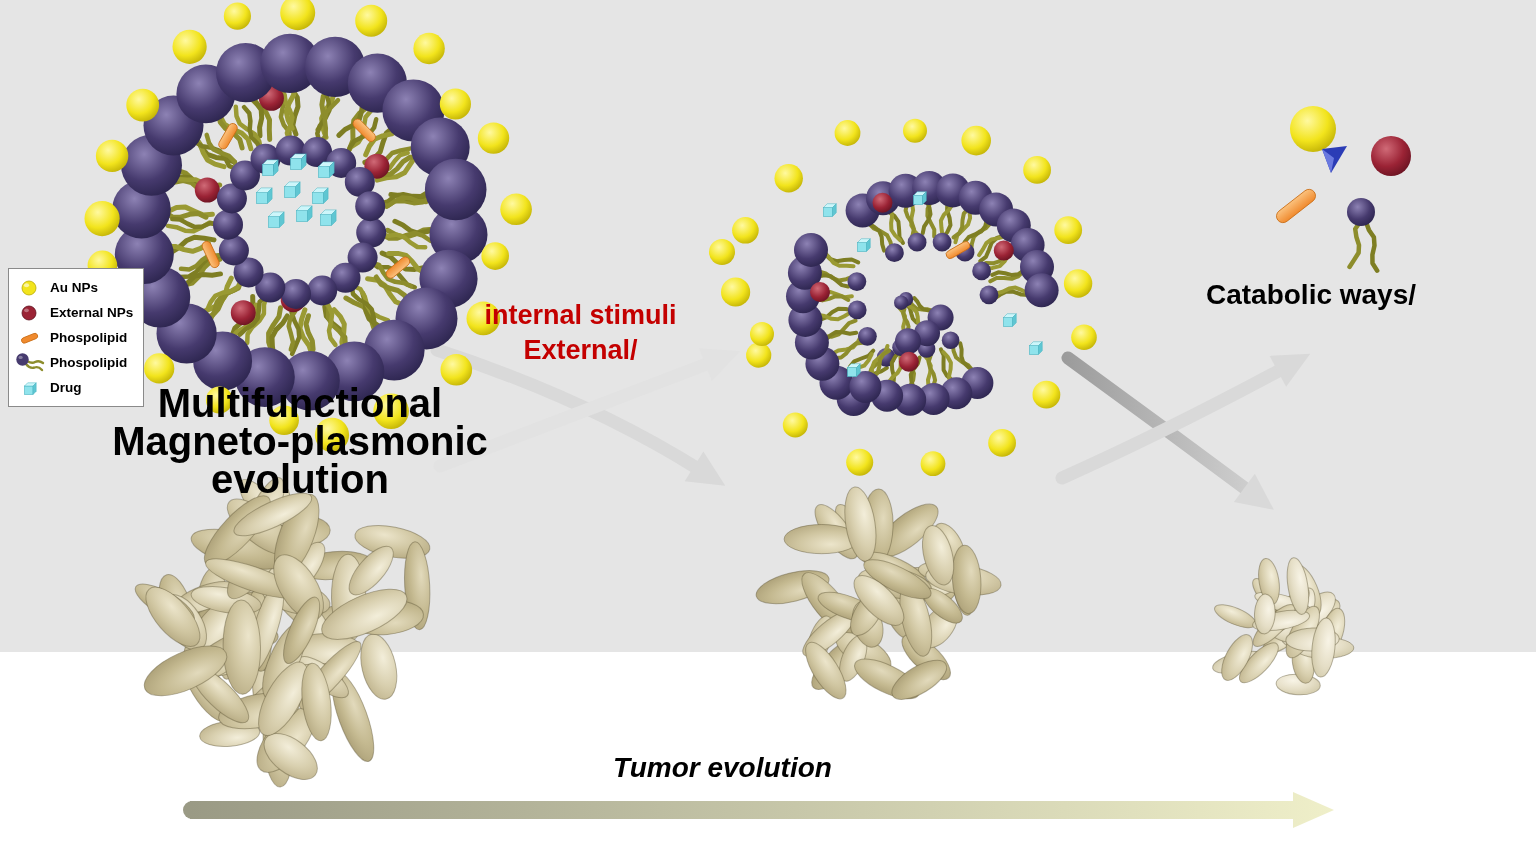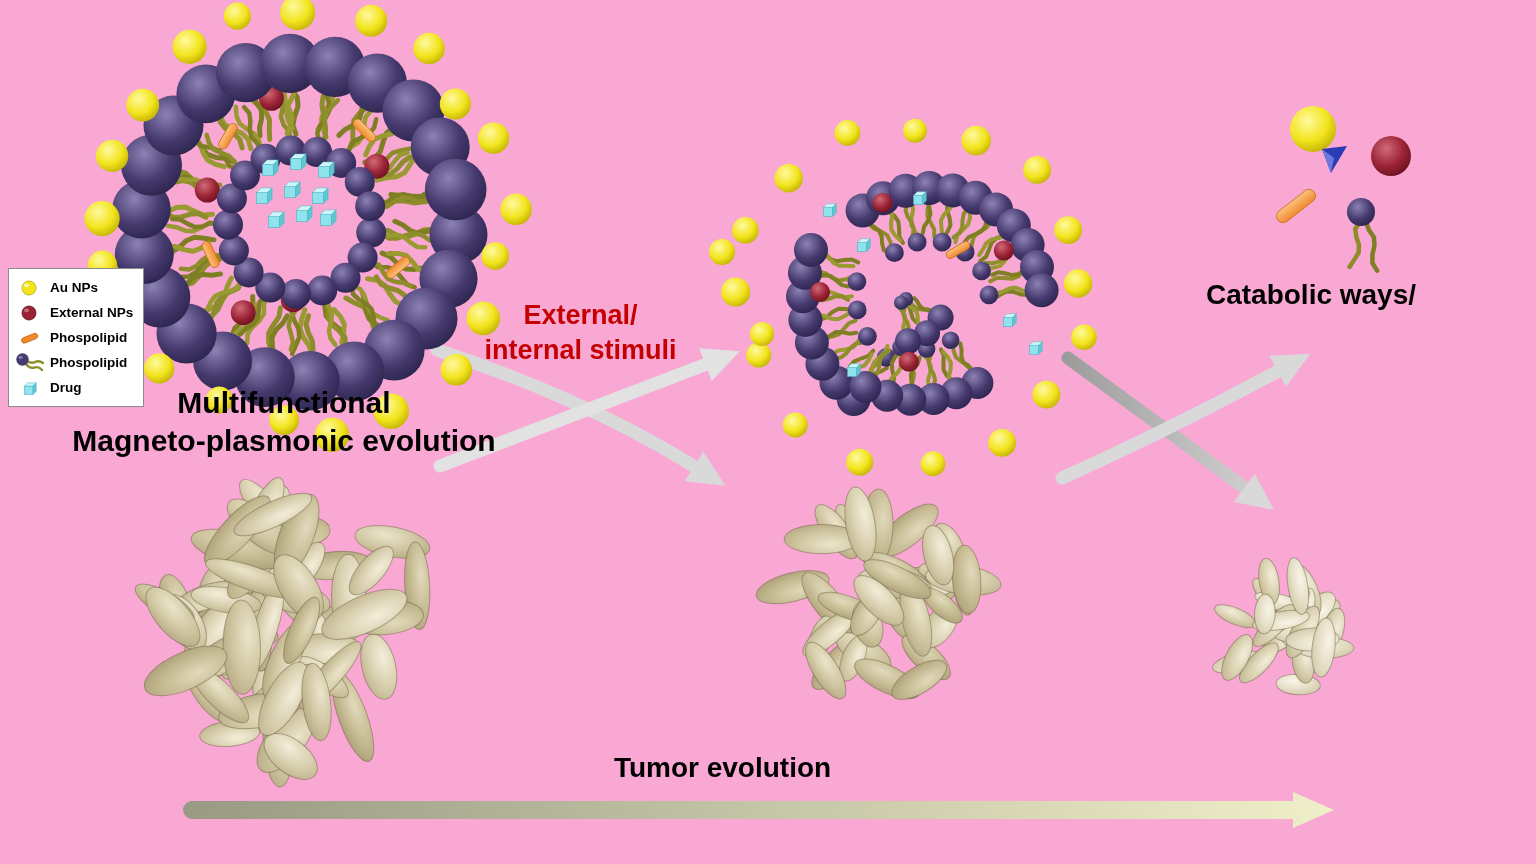--- a/index.html
+++ b/index.html
@@ -1,21 +1,21 @@
 <!DOCTYPE html>
 <html><head>
 <meta charset="utf-8">
 <style>
   *{margin:0;padding:0;box-sizing:border-box;}
   html,body{width:1536px;height:864px;}
   body{background:#ffffff;font-family:"Liberation Sans",sans-serif;overflow:hidden;}
-  #canvas{position:relative;width:1536px;height:864px;background:#f9a8d4;padding-left:12px;}
+  #canvas{position:relative;width:1536px;height:652px;background:#e5e5e5;padding-left:12px;}
   #scene{position:absolute;left:0;top:0;}
   .caption{position:absolute;text-align:center;font-weight:bold;color:#000;}
-  #cap-liposome{left:24px;top:384px;width:520px;font-size:30px;line-height:38px;}
+  #cap-liposome{left:40px;top:384px;width:520px;font-size:40px;line-height:38px;}
   #cap-stimuli{left:438px;top:298px;width:285px;font-size:27px;line-height:35px;}
   #cap-catabolic{left:1086px;top:274px;width:450px;font-size:28px;line-height:41px;}
   #cap-evolution{left:520px;top:752px;width:405px;font-size:28px;}
   .legend{position:absolute;left:8px;top:268px;background:#fff;border:1.5px solid #8a8a8a;padding:6px 10px 6px 5px;}
   .legend-row{display:flex;align-items:center;gap:4px;height:25px;}
   .llabel{font-size:13.5px;font-weight:bold;white-space:nowrap;color:#000;}
   .licon{width:32px;display:flex;justify-content:center;align-items:center;}
 </style>
 </head>
 <body>
@@ -629,25 +629,25 @@
       <span class="llabel">Drug</span>
     </div>
   </div>
 
   <div class="caption" id="cap-liposome" style="color: rgb(0, 0, 0);">
     <div>Multifunctional</div>
     <div>Magneto-plasmonic evolution</div>
   </div>
 
   <div class="caption" id="cap-stimuli" style="color: rgb(196, 0, 0);">
+    <div>internal stimuli</div>
     <div>External/</div>
-    <div>internal stimuli</div>
   </div>
 
   <div class="caption" id="cap-catabolic" style="color: rgb(0, 0, 0);">
     <div>Catabolic ways/</div>
   </div>
 
-  <div class="caption" id="cap-evolution" style="color: rgb(0, 0, 0);">
+  <div class="caption" id="cap-evolution" style="color: rgb(0, 0, 0); font-style: italic;">
     <div>Tumor evolution</div>
   </div>
 
 </div>
 
 </body></html>

